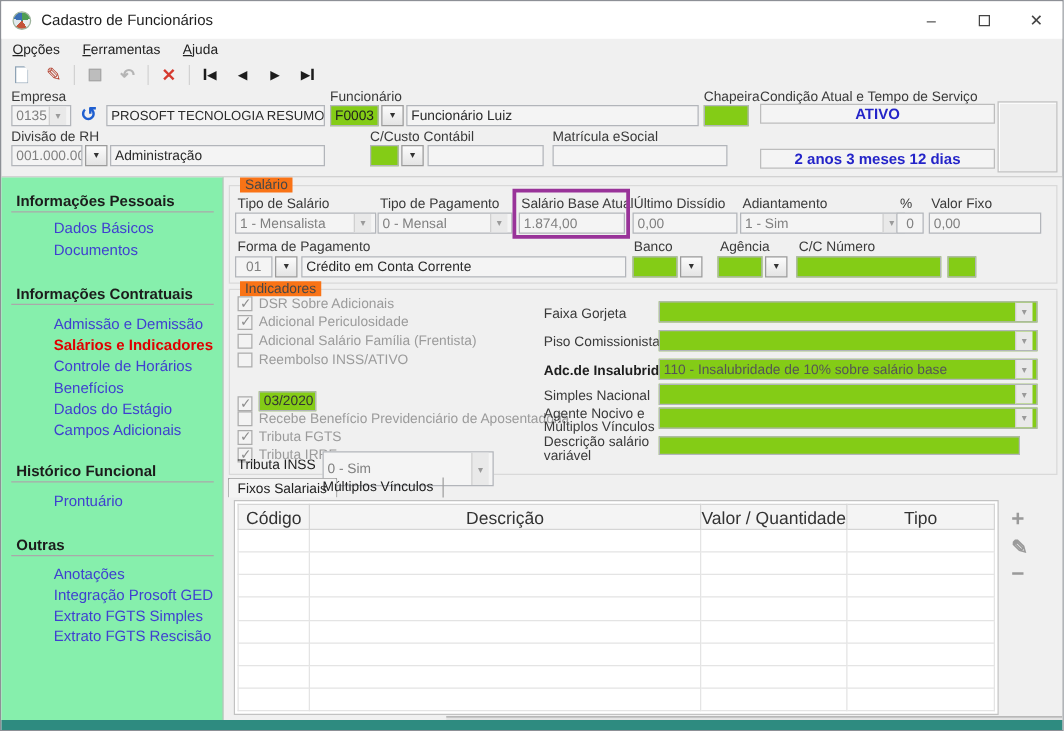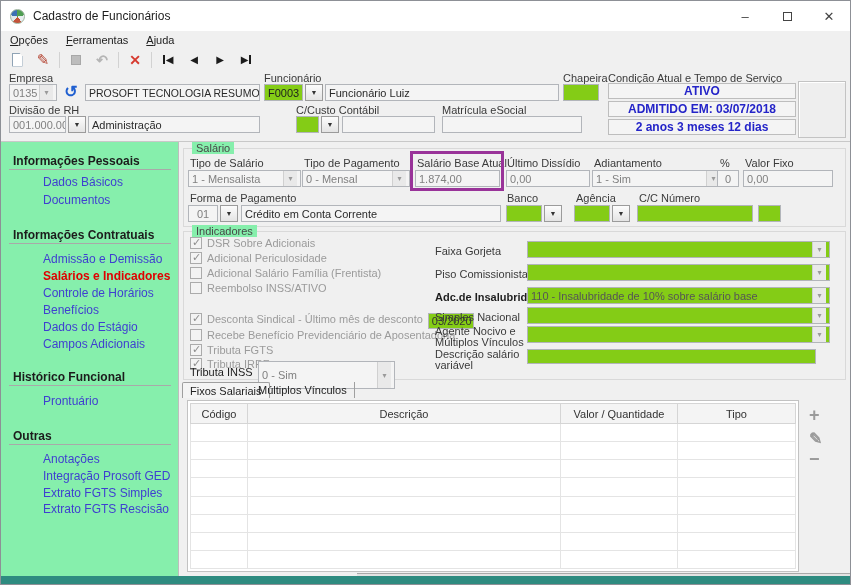--- a/index.html
+++ b/index.html
@@ -63,41 +63,41 @@
   .main { position:absolute; top:140px; left:0; right:0; bottom:8px; border-top:1px solid #c8c8c8; }
   .sidebar { position:absolute; top:0; left:0; width:178px; bottom:0; background:#86efac;
              border-right:1px solid #bdbdbd; }
   .sb-head { position:absolute; left:12px; font-size:12px; font-weight:bold; color:#1c1c1c; white-space:nowrap; }
   .sb-rule { position:absolute; left:8px; width:162px; height:1px; background:#a9a9a9; }
   .sb-item { position:absolute; left:42px; font-size:12px; color:#3f3fd0; white-space:nowrap; cursor:default; }
   .sb-item.selected { color:#e00000; font-weight:bold; }
   .content { position:absolute; top:0; left:178px; right:0; bottom:0; background:#f0f0f0; }
 
   .groupbox { position:absolute; border:1px solid #d9d9d9; }
-  .gb-legend { position:absolute; top:-7px; left:8px; background:#86efac; padding:0 4px;
+  .gb-legend { position:absolute; top:-7px; left:8px; background:#f97316; padding:0 4px;
                font-size:11px; color:#474747; }
   .glbl { position:absolute; font-size:11px; color:#3a3a3a; white-space:nowrap; }
   .glbl.bold { font-weight:bold; color:#1e1e1e; }
 
   .highlight { position:absolute; border:3px solid #993399; pointer-events:none; z-index:5; }
 
-  .cbrow { position:absolute; display:flex; align-items:flex-start; gap:5px; }
+  .cbrow { position:absolute; display:flex; align-items:flex-end; gap:5px; }
   .cb { width:12px; height:12px; border:1px solid #ababab; background:#f3f3f3; position:relative; flex:none; }
   .cb.checked::after { content:"✓"; position:absolute; left:1px; top:-2px; font-size:11px; color:#8d8d8d; }
   .cblbl { font-size:11px; color:#9b9b9b; white-space:nowrap; }
 
   
   .tab { position:absolute; height:16px; font-size:11px; color:#222; display:flex;
          align-items:center; padding:0 7px; }
   .tab.active { background:#f4f4f4; border:1px solid #9f9f9f; border-bottom:none;
                 border-radius:2px 2px 0 0; }
   .tab.inactive { border-right:1px solid #9f9f9f; }
   .grid-wrap { position:absolute; background:#fff; border:1px solid #c2c2c2; padding:2px; }
   table.grid { border-collapse:collapse; width:100%; height:100%; table-layout:fixed; }
-  table.grid th { background:#f4f4f4; border:1px solid #d5d5d5; font-size:11px; font-weight:normal;
+  table.grid th { background:#f4f4f4; border:1px solid #d5d5d5; font-size:14px; font-weight:normal;
                   color:#333; height:20px; }
   table.grid td { border:1px solid #e4e4e4; border-top:none; height:18px; background:#fff; }
   .side-ico { position:absolute; color:#9a9a9a; font-size:16px; font-weight:bold; line-height:14px; }
 
   .bottom-strip { position:absolute; left:0; right:0; bottom:0; height:8px; background:#2e8b80; }
   .content-edge { position:absolute; left:178px; right:0; bottom:0; height:3px;
                   border-top:1px solid #a9a9a9; background:#e3e3e3; }
 </style>
 </head>
 <body>
@@ -183,23 +183,20 @@
 
     <span class="lbl" style="left:562px;top:1px">Chapeira</span>
     <div class="fld white" style="left:562px;top:13px;width:36px">
         <span></span>
       </div>
 
     <span class="lbl" style="left:607px;top:1px">Condição Atual e Tempo de Serviço</span>
     <div class="bluebox" style="left:607px;top:12px;width:188px">
         <span>ATIVO</span>
       </div>
-    <div class="bluebox" style="left:607px;top:30px;width:188px">
-        <span>ADMITIDO EM: 03/07/2018</span>
-      </div>
     <div class="bluebox" style="left:607px;top:48px;width:188px">
         <span>2 anos 3 meses 12 dias</span>
       </div>
     <div class="photo-panel" style="left:797px;top:10px;width:48px;height:57px"></div>
 
     <span class="lbl" style="left:8px;top:33px">Divisão de RH</span>
     <div class="fld" style="left:8px;top:45px;width:57px">
         <span>001.000.000</span>
       </div>
     <span class="ddbtn" style="left:67px;top:45px">
@@ -345,21 +342,20 @@
         <div class="cbrow" style="left:6px;top:35px">
           <span class="cb"></span>
           <span class="cblbl">Adicional Salário Família (Frentista)</span>
         </div>
         <div class="cbrow" style="left:6px;top:50px">
           <span class="cb"></span>
           <span class="cblbl">Reembolso INSS/ATIVO</span>
         </div>
         <div class="cbrow" style="left:6px;top:81px">
           <span class="cb checked"></span>
-          <span class="cblbl">Desconta Sindical - Último mês de desconto</span>
           <span class="fld white dark" style="position:static;width:46px;height:16px;color:#333">
               <span>03/2020</span>
             </span>
         </div>
         <div class="cbrow" style="left:6px;top:97px">
           <span class="cb"></span>
           <span class="cblbl">Recebe Benefício Previdenciário de Aposentadoria</span>
         </div>
         <div class="cbrow" style="left:6px;top:112px">
           <span class="cb checked"></span>

